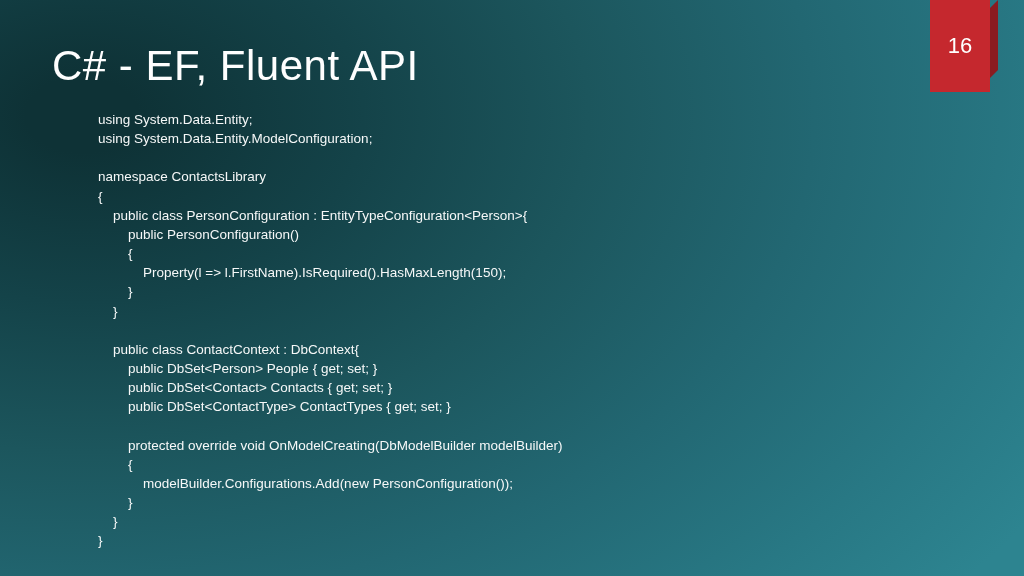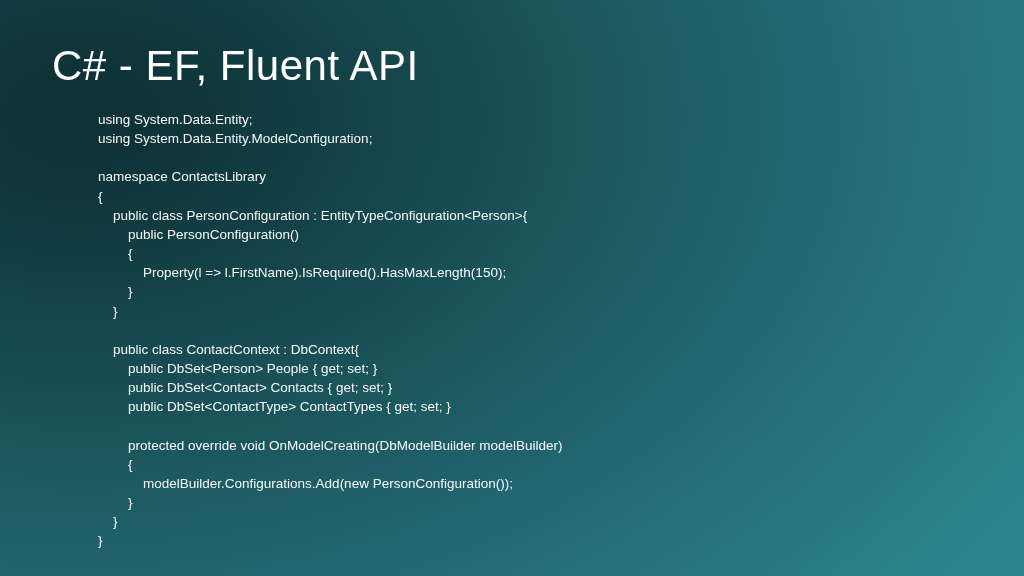--- a/index.html
+++ b/index.html
@@ -59,20 +59,23 @@
       color: #f6f8f8;
       white-space: pre;
       padding-left: 46px;
       margin-top: 15px;
     }
   </style>
 </head>
 <body>
 
 <div class="slide">
+  <div class="page-badge">
+    <span>16</span>
+  </div>
 
   <h1 class="title">C# - EF, Fluent API</h1>
 
   <pre class="code">using System.Data.Entity;
 using System.Data.Entity.ModelConfiguration;
 
 namespace ContactsLibrary
 {
     public class PersonConfiguration : EntityTypeConfiguration&lt;Person&gt;{
         public PersonConfiguration()

